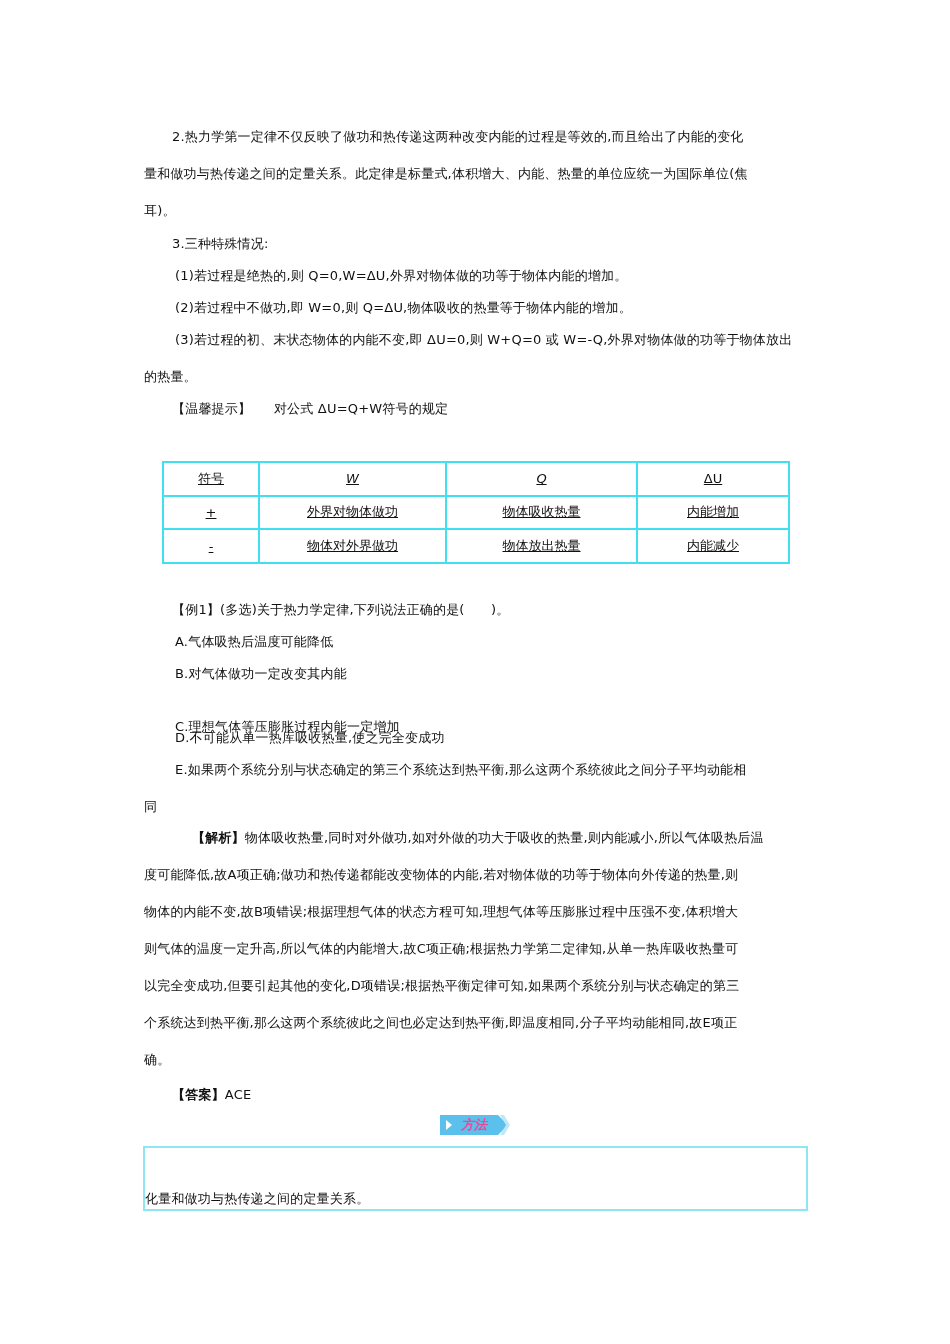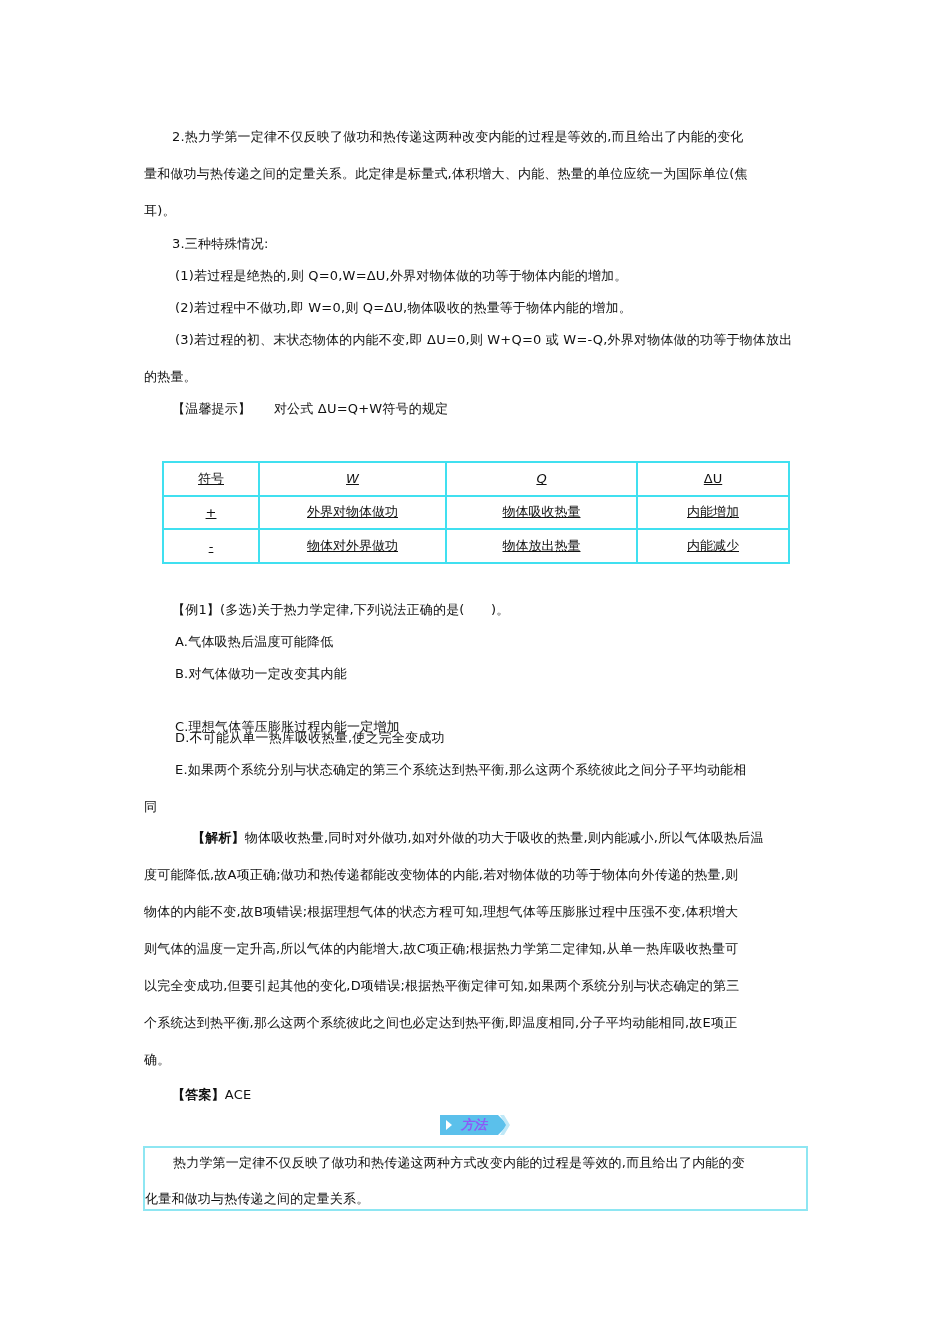--- a/index.html
+++ b/index.html
@@ -55,21 +55,21 @@
       width: 70px;
       height: 20px;
     }
     .method-badge svg { display: block; }
     .method-label {
       position: absolute;
       left: 461px;
       top: 1116px;
       font-size: 13px;
       font-weight: bold;
-      color: #8b5cf6;
+      color: #ec4899;
       font-style: italic;
       line-height: 18px;
     }
 
     .method-box {
       position: absolute;
       left: 143px;
       top: 1146px;
       width: 661px;
       height: 61px;
@@ -156,15 +156,14 @@
 <div class="method-badge">
   <svg width="70" height="20" viewBox="0 0 70 20">
     <polygon points="0,0 58,0 68,10 58,20 0,20" fill="#5bc0eb"></polygon>
     <polygon points="60,0 64,0 70,10 64,20 60,20 66,10" fill="#bfe8f7"></polygon>
     <polygon points="6,5 12,10 6,15" fill="#ffffff"></polygon>
   </svg>
 </div>
 <div class="method-label">方法</div>
 
 <div class="method-box">
-  <div class="mline" style="left:28px;top:6px;">热力学第一定律不仅反映了做功和热传递这两种方式改变内能的过程是等效的,而且给出了内能的变</div>
   <div class="mline" style="left:0px;top:42px;">化量和做功与热传递之间的定量关系。</div>
 </div>
 
 </body></html>

